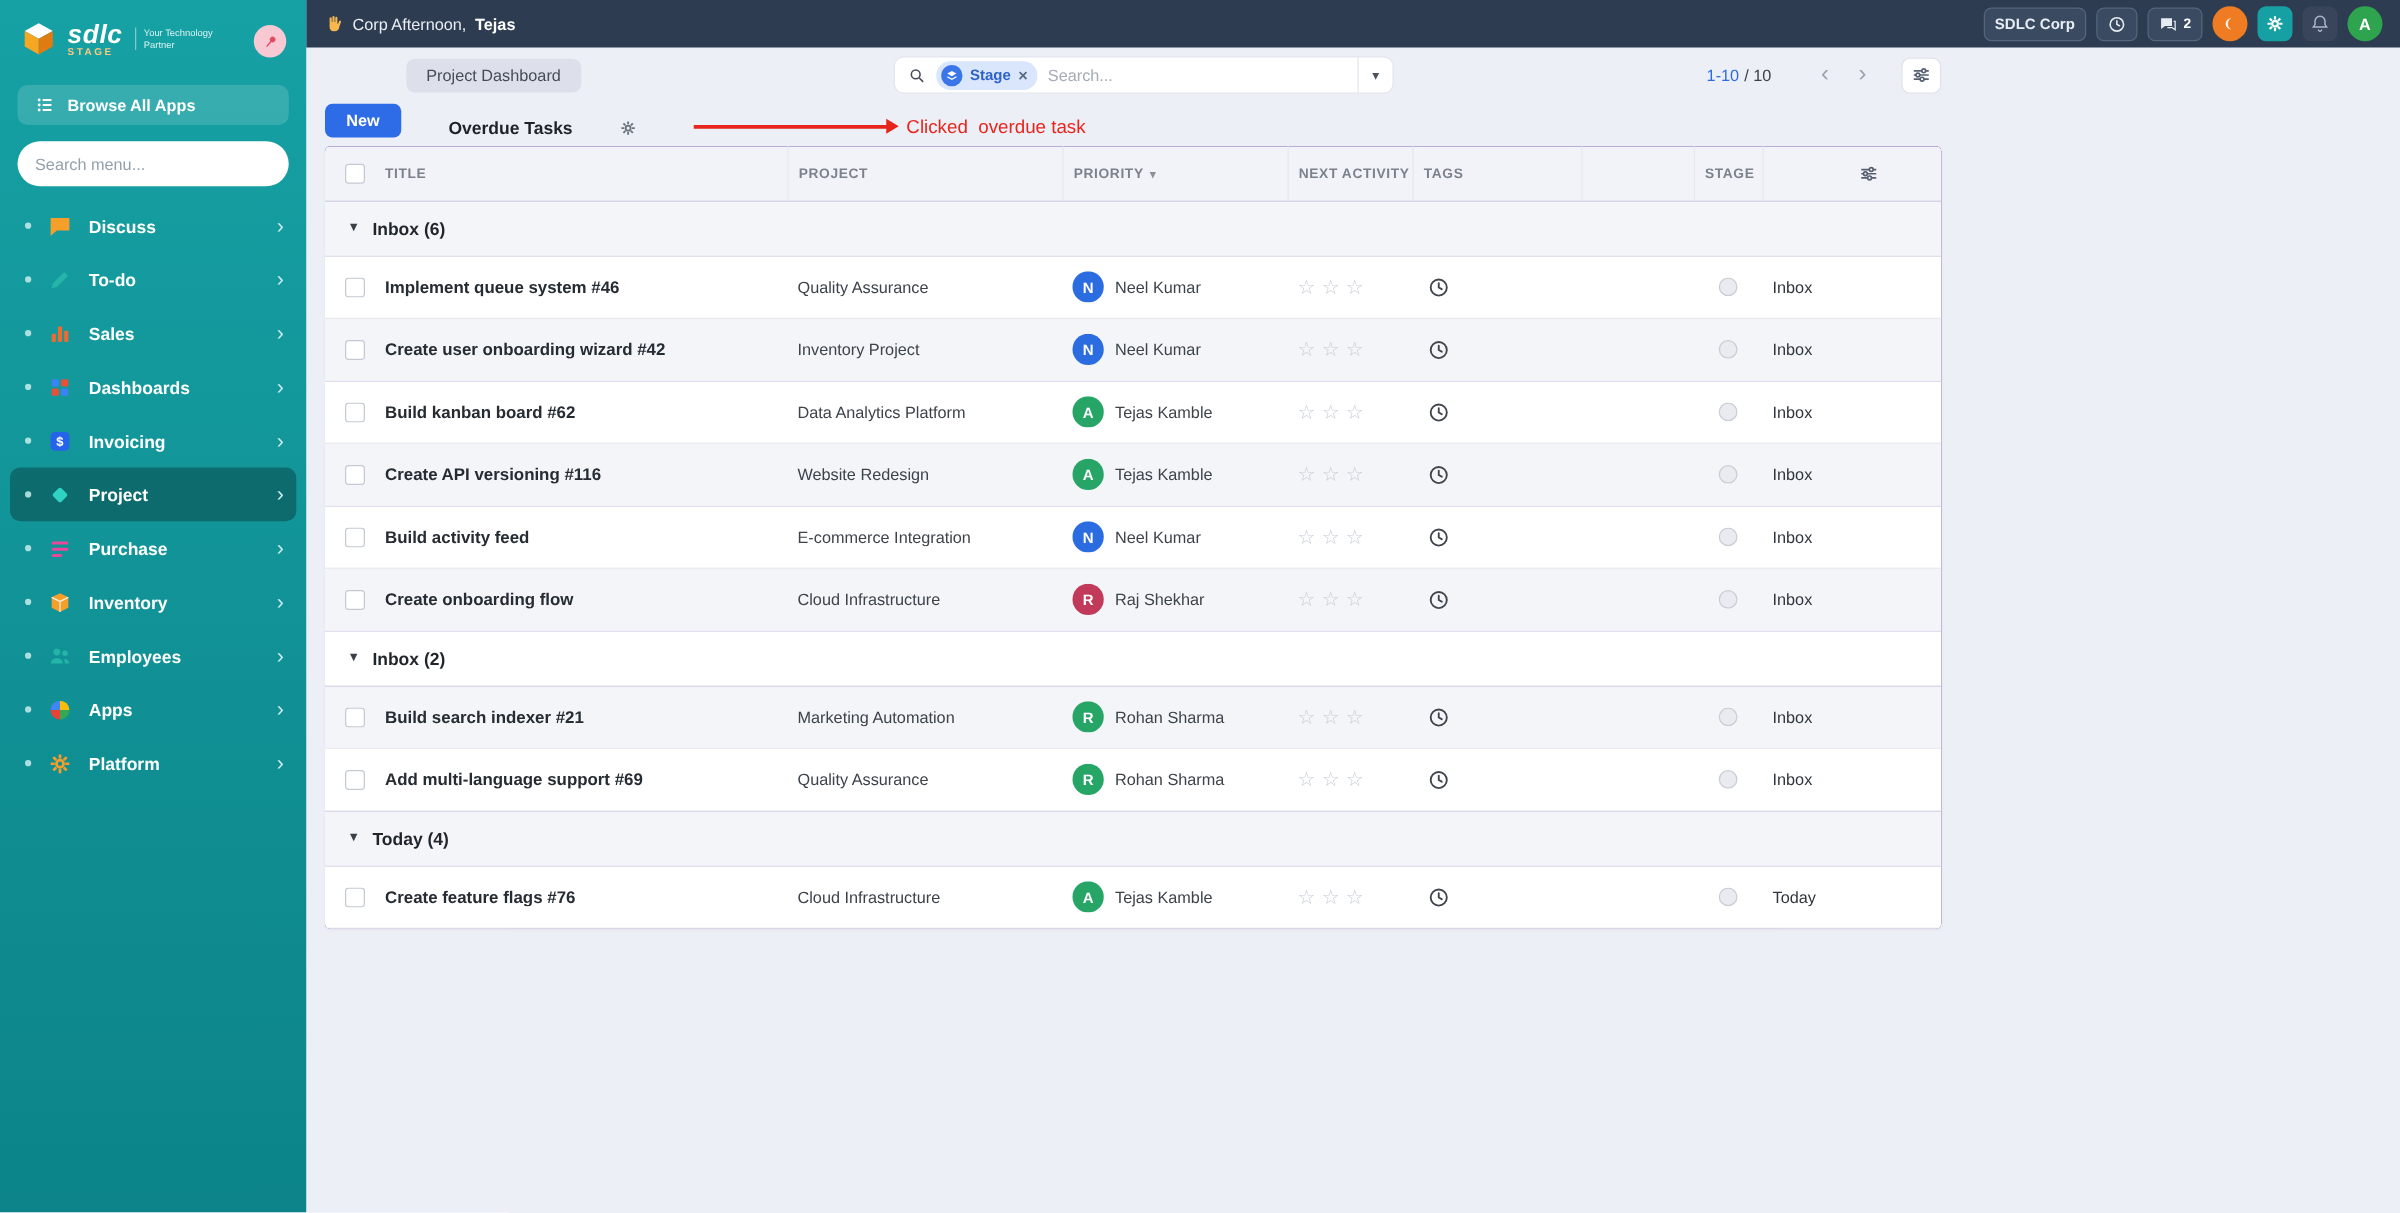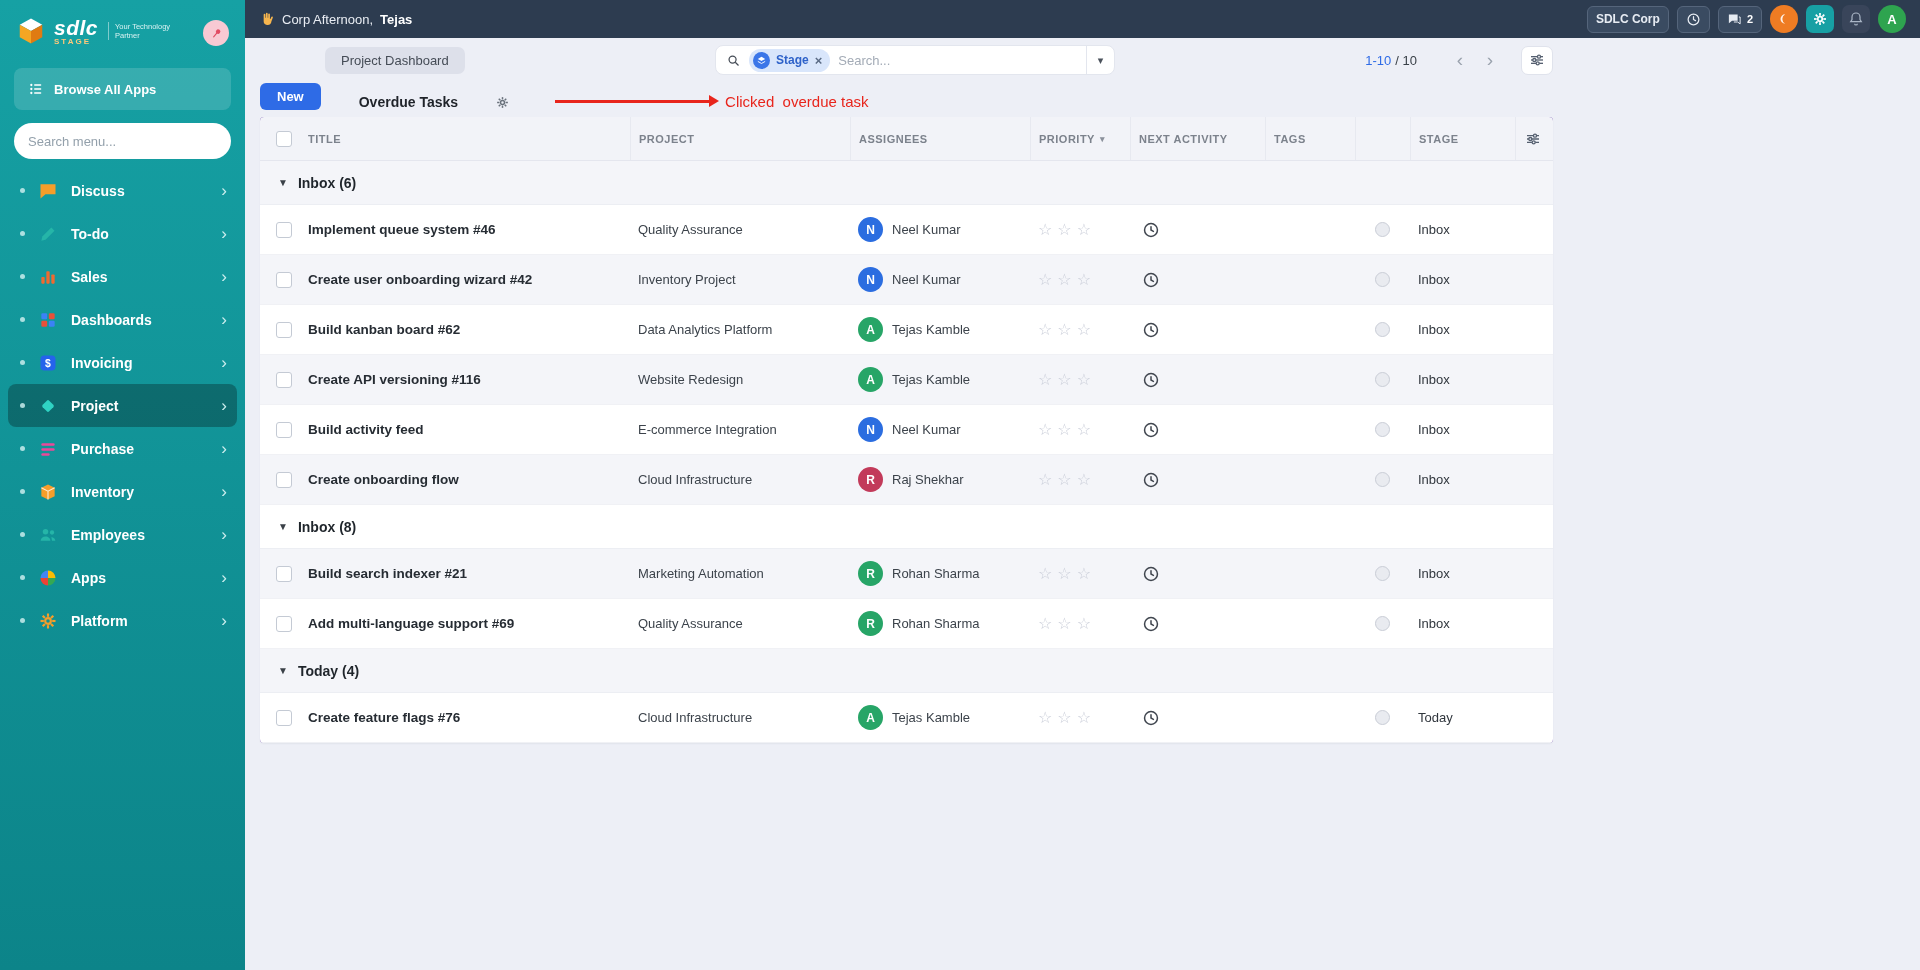--- a/index.html
+++ b/index.html
@@ -14,21 +14,21 @@
   
   .sidebar{ width:245px; flex:0 0 245px; background:linear-gradient(180deg,#16a1a4,#0c8489); color:#fff; position:relative; }
   .logo-row{ display:flex; align-items:center; gap:8px; padding:16px 14px 10px 16px; position:relative; }
   .logo-cube svg{ width:30px; height:30px; display:block; }
   .logo-text{ line-height:1; }
   .logo-main{ font-size:21px; font-weight:bold; font-style:italic; letter-spacing:.5px; }
   .logo-sub{ font-size:8px; color:#ffc87a; letter-spacing:2px; font-weight:bold; }
   .logo-tag{ font-size:7.5px; color:#d9f2f2; line-height:1.25; border-left:1px solid rgba(255,255,255,.45); padding-left:6px; margin-left:2px; }
   .pin-btn{ position:absolute; right:16px; top:20px; width:26px; height:26px; border-radius:50%; background:#f8c9d3; display:flex; align-items:center; justify-content:center; cursor:pointer; }
   .pin-btn svg{ width:15px; height:15px; }
-  .browse-btn{ margin:12px 14px 0 14px; height:42px; border-radius:8px; background:rgba(255,255,255,.15); display:flex; align-items:center; gap:10px; padding:0 14px; font-size:13px; font-weight:bold; color:#fff; cursor:pointer; }
+  .browse-btn{ margin:12px 14px 0 14px; height:32px; border-radius:8px; background:rgba(255,255,255,.15); display:flex; align-items:center; gap:10px; padding:0 14px; font-size:13px; font-weight:bold; color:#fff; cursor:pointer; }
   .browse-btn svg{ width:16px; height:16px; }
   .menu-search{ margin:13px 14px 6px 14px; }
   .menu-search input{ width:100%; height:36px; border-radius:18px; border:none; outline:none; padding:0 14px; font-size:13px; font-family:"Liberation Sans",sans-serif; color:#33414b; background:#fff; }
   .menu-search input::placeholder{ color:#93a0ab; }
   .menu{ margin-top:10px; }
   .menu-item{ display:flex; align-items:center; height:43px; margin:0 8px; padding:0 10px 0 12px; border-radius:8px; cursor:pointer; }
   .menu-item.active{ background:rgba(0,0,0,.28); }
   .mi-dot{ width:5px; height:5px; border-radius:50%; background:#c8ecec; opacity:.85; margin-right:12px; flex:0 0 auto; }
   .mi-icon{ width:22px; height:22px; margin-right:12px; display:flex; align-items:center; justify-content:center; flex:0 0 auto; }
   .mi-icon svg{ width:20px; height:20px; }
@@ -442,23 +442,20 @@
             <div class="th c-check">
                 <span class="checkbox"></span>
               </div>
             <div class="th">
                 <span>TITLE</span>
               </div>
             <div class="th">
                 <span>PROJECT</span>
               </div>
             <div class="th">
-                <span>ASSIGNEES</span>
-              </div>
-            <div class="th">
                 <span>PRIORITY</span>
                 <span class="sort">▾</span>
               </div>
             <div class="th">
                 <span>NEXT ACTIVITY</span>
               </div>
             <div class="th">
                 <span>TAGS</span>
               </div>
             <div class="th"></div>
@@ -658,21 +655,21 @@
                 </div>
         <div class="cell"></div>
         <div class="cell c-dot">
                   <span class="status-dot"></span>
                 </div>
         <div class="cell c-stage">Inbox</div>
         <div class="cell"></div>
       </div>
               <div class="group-row" style="background:#ffffff">
       <span class="tri">▼</span>
-      <span class="group-label">Inbox (8)</span>
+      <span class="group-label">Inbox (2)</span>
     </div>
               <div class="rowgrid trow" style="background:var(--stripe)">
         <div class="cell c-check">
                   <span class="checkbox"></span>
                 </div>
         <div class="cell c-title">Build search indexer #21</div>
         <div class="cell">Marketing Automation</div>
         <div class="cell c-assignee">
           <span class="avatar" style="background:#27a567">R</span>
           <span>Rohan Sharma</span>

